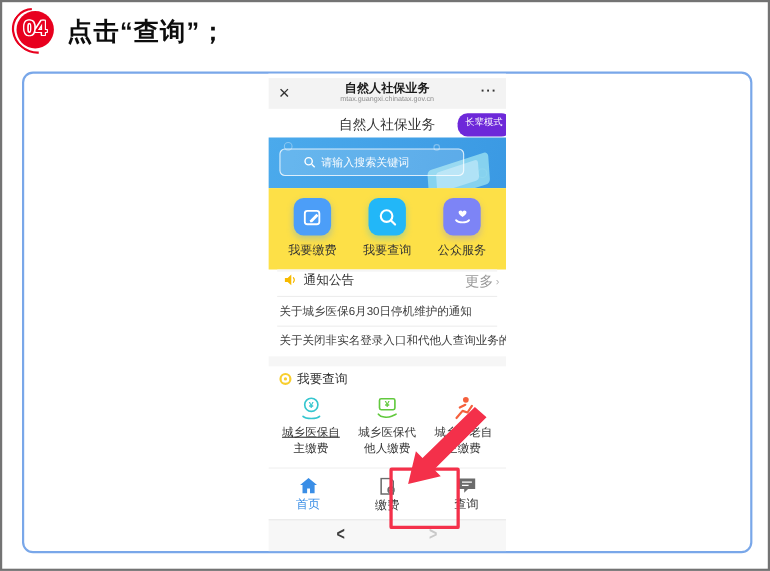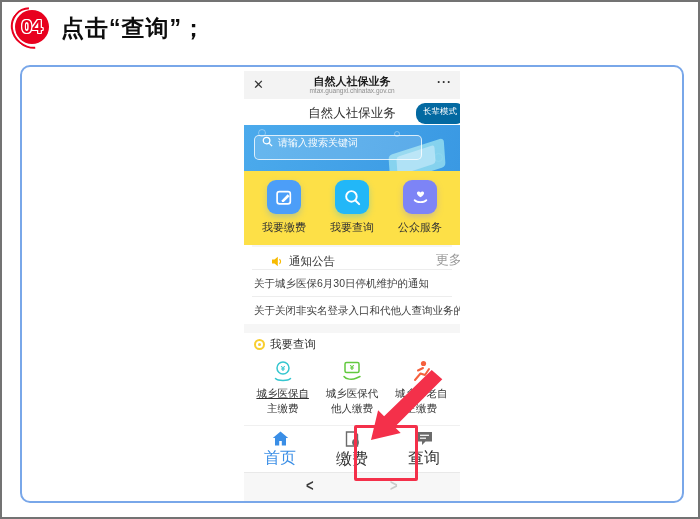--- a/index.html
+++ b/index.html
@@ -27,47 +27,47 @@
     display:flex; align-items:center; }
   .tb-close { position:absolute; left:9px; top:6px; font-size:13px; color:#333; }
   .tb-center { width:100%; text-align:center; line-height:1.1; }
   .tb-title { font-size:11px; font-weight:bold; color:#1a1a1a; }
   .tb-url { font-size:6.5px; color:#8d8d8d; }
   .tb-more { position:absolute; right:8px; top:4px; font-size:12px; color:#333; letter-spacing:1px; font-weight:bold; }
 
   .p-pagehead { position:absolute; left:0; top:32px; width:100%; height:26px; background:#fff; }
   .ph-title { position:absolute; width:100%; text-align:center; top:6px; font-size:12.5px; color:#333; }
   .elder-pill { position:absolute; right:-5px; top:4px; height:21px; padding:0 8px 0 7px;
-    background:#0369a1; color:#fff; font-size:8.5px; line-height:17px; border-radius:9px; }
+    background:#6d28d9; color:#fff; font-size:8.5px; line-height:17px; border-radius:9px; }
 
   .p-banner { position:absolute; left:0; top:58px; width:100%; height:46px;
     background:linear-gradient(105deg,#4BAAEC,#3A99E3); overflow:hidden; }
   .search-pill { position:absolute; left:10px; top:10px; width:168px; height:25px;
     border:1px solid rgba(255,255,255,.78); background:rgba(255,255,255,.16); border-radius:5px;
-    display:flex; align-items:flex-start; padding:0 7px; color:#fff; }
+    display:flex; align-items:center; padding:0 21px; color:#fff; }
   .search-pill .ph-text { font-size:10px; color:rgba(255,255,255,.96); margin-left:5px; }
   .banner-deco { position:absolute; right:14px; bottom:-4px; width:58px; height:28px;
     background:#8ED9F0; opacity:.9; border-radius:4px; transform:rotate(-18deg) skewX(-14deg); }
   .banner-deco::after { content:""; position:absolute; left:8px; top:4px; width:40px; height:18px;
     background:#BDEAf8; border-radius:3px; }
   .banner-dot { position:absolute; border:1px solid rgba(255,255,255,.35); border-radius:50%; }
 
   .p-quick { position:absolute; left:0; top:104px; width:100%; height:74px; background:#fde047;
     display:flex; justify-content:space-around; padding:9px 6px 0; }
   .qa-item { width:62px; text-align:center; }
   .qa-box { width:34px; height:34px; border-radius:9px; margin:0 auto; display:flex; align-items:center; justify-content:center; }
   .qa-blue { background:#4C9EF8; box-shadow:0 3px 6px rgba(76,158,248,.35); }
   .qa-cyan { background:#22B7F8; box-shadow:0 3px 6px rgba(34,183,248,.35); }
   .qa-purple { background:#7D84F6; box-shadow:0 3px 6px rgba(125,132,246,.35); }
   .qa-label { font-size:11px; color:#333; margin-top:6px; }
 
   .divider { position:absolute; left:8px; right:8px; height:1px; background:#ededed; }
 
-  .p-noticehead { position:absolute; left:17px; top:180px; width:100%; height:22px;
-    display:flex; align-items:flex-end; justify-content:space-between; padding:0 10px; }
+  .p-noticehead { position:absolute; left:4px; top:180px; width:100%; height:22px;
+    display:flex; align-items:flex-start; justify-content:space-between; padding:0 10px; }
   .nh-left { display:flex; align-items:center; }
   .nh-title { font-size:11.5px; color:#333; margin-left:5px; }
   .nh-more { font-size:13px; color:#999; }
   .nh-chev { font-size:10px; color:#b5b5b5; margin-left:2px; }
 
   .notice-item { position:absolute; left:0; width:100%; height:26px; line-height:26px;
     padding:0 10px; font-size:10.5px; color:#3d3d3d; white-space:nowrap; overflow:hidden; }
 
   .gray-gap { position:absolute; left:0; top:257px; width:100%; height:9px; background:#f6f6f6; }
 
@@ -79,21 +79,21 @@
 
   .p-common { position:absolute; left:0; top:290px; width:100%; height:66px;
     display:flex; justify-content:space-around; padding:0 4px; }
   .cf-item { width:68px; text-align:center; }
   .cf-icon { height:26px; display:flex; align-items:flex-end; justify-content:center; }
   .cf-label { font-size:10.5px; color:#333; line-height:1.45; margin-top:3px; }
 
   .p-tabbar { position:absolute; left:0; top:358px; width:100%; height:47px; background:#fff;
     border-top:1px solid #f0f0f0; display:flex; }
   .tab { flex:1; display:flex; flex-direction:column; align-items:center; justify-content:center; padding-top:2px; }
-  .tab-label { font-size:16px; color:#333; margin-top:2px; }
+  .tab-label { font-size:11px; color:#333; margin-top:2px; }
   .tab.active .tab-label { color:#3A8EE6; }
 
   .p-nav { position:absolute; left:0; top:405px; width:100%; height:29px; background:#f7f7f7; border-top:1px solid #e9e9e9; }
   .nav-back { position:absolute; left:62px; top:5px; font-size:13px; color:#3c3c3c; font-weight:bold; transform:scaleY(1.3); }
   .nav-fwd { position:absolute; left:146px; top:5px; font-size:13px; color:#c9c9c9; font-weight:bold; transform:scaleY(1.3); }
 
   
   .hl-rect { position:absolute; left:352px; top:423px; width:64px; height:56px;
     border:3px solid #F4304A; border-radius:2px; z-index:5; }
   .hl-arrow { position:absolute; left:357px; top:368px; z-index:6; }

